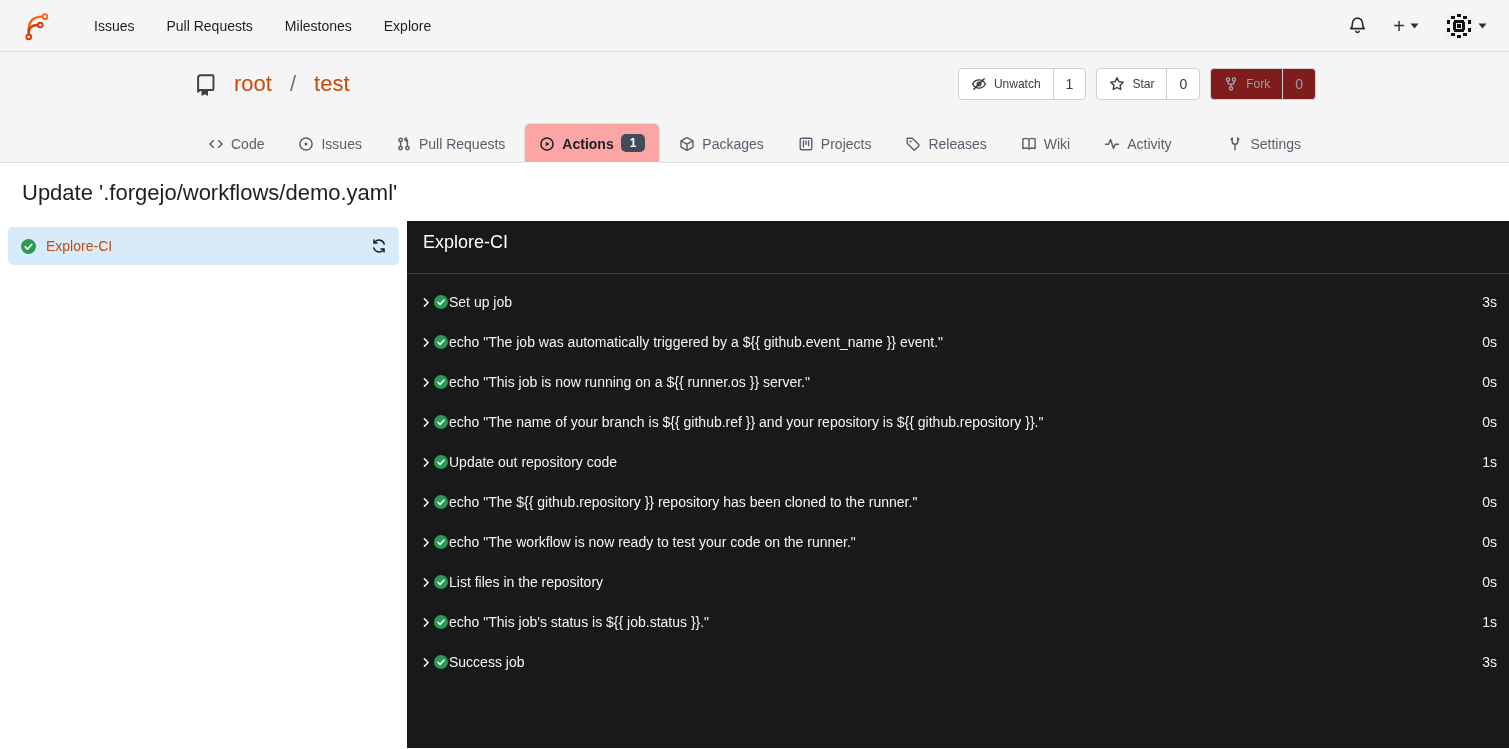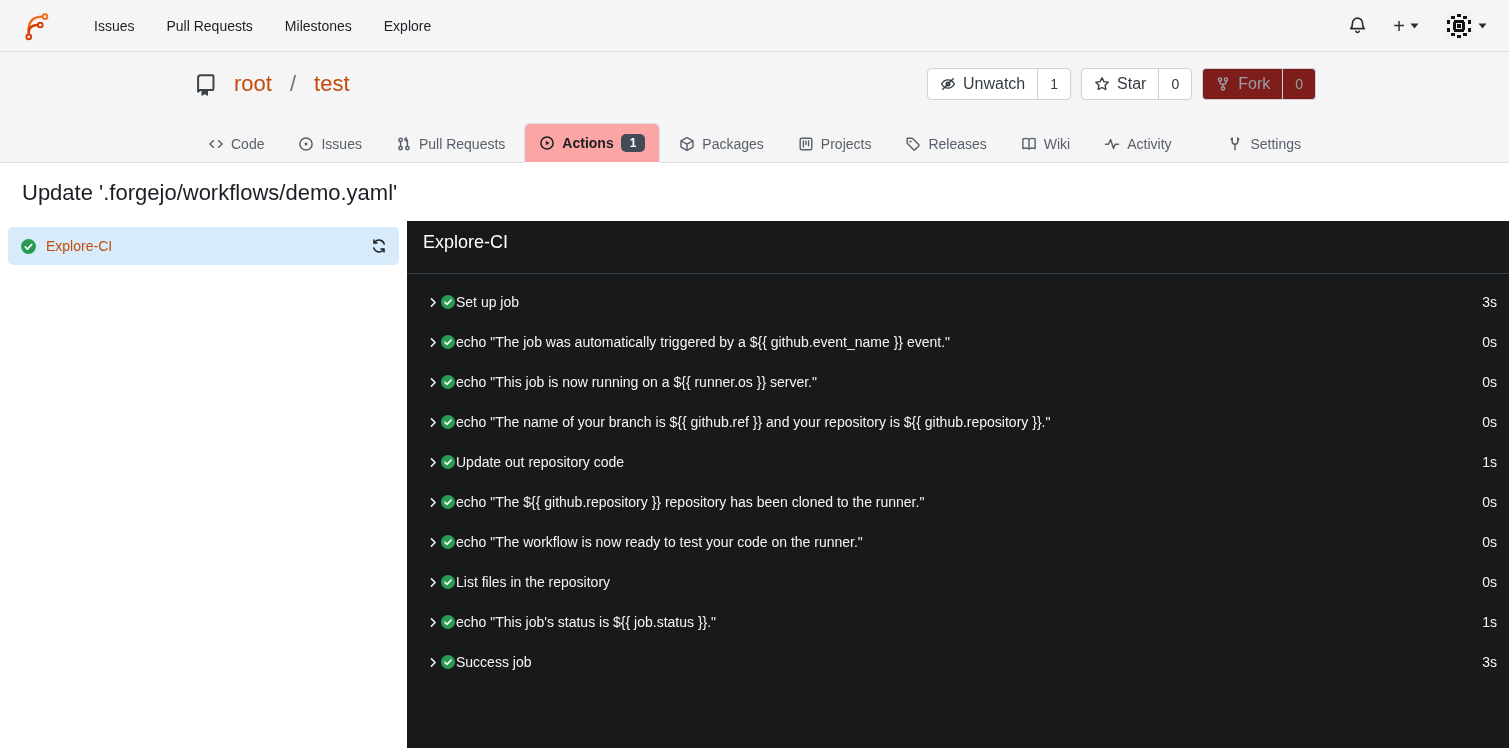--- a/index.html
+++ b/index.html
@@ -43,29 +43,29 @@
     height:111px;display:flex;flex-direction:column;justify-content:space-between;
   }
   .container{width:1127px;margin:0 auto;padding:0 2px}
   .repo-title-row{display:flex;align-items:center;padding-top:16px}
   .repo-name{display:flex;align-items:center;gap:16px;font-size:22px}
   .repo-name .icon{color:#3a4046}
   .repo-link{color:var(--accent);text-decoration:none;cursor:pointer}
   .repo-sep{color:#6a737d;margin:0 2px;font-weight:300}
   .repo-buttons{margin-left:auto;display:flex;gap:10px}
   .btn-group{display:flex;align-items:stretch;height:32px;border:1px solid var(--btn-border);border-radius:4px;background:#fff;overflow:hidden}
-  .btn-main{display:flex;align-items:center;gap:7px;padding:0 12px;color:#353b41;cursor:pointer;font-size:16px}
+  .btn-main{display:flex;align-items:center;gap:7px;padding:0 12px;color:#353b41;cursor:pointer;font-size:12px}
   .btn-count{display:flex;align-items:center;padding:0 12px;border-left:1px solid var(--btn-border);color:#353b41;cursor:pointer;font-size:14px}
   .btn-group.disabled{background:#7f1d1d}
   .btn-group.disabled .btn-main,.btn-group.disabled .btn-count{color:#979ea6;cursor:default}
 
   
   .tabs{display:flex;align-items:flex-end;gap:4px;position:relative;top:1px}
   .tab{
-    display:flex;align-items:center;gap:7px;padding:10px 14px;color:var(--text-mid);
+    display:flex;align-items:flex-end;gap:7px;padding:10px 14px;color:var(--text-mid);
     cursor:pointer;border:1px solid transparent;border-radius:6px 6px 0 0;font-size:14px;
   }
   .tab .icon{color:var(--text-mid)}
   .tab.active{
     background:#fca5a5;border-color:var(--chrome-border);border-bottom-color:#fff;
     color:#1b1f24;font-weight:700;
   }
   .tab.active .icon{color:#1b1f24}
   .tab-badge{
     background:var(--badge-bg);color:#fff;font-size:12px;font-weight:600;
@@ -82,21 +82,21 @@
     background:var(--sidebar-selected);border-radius:5px;cursor:pointer;
   }
   .job-item .job-name{color:var(--accent);font-size:14px}
   .job-refresh{margin-left:auto;color:#1c2024;cursor:pointer}
 
   .run-panel{flex:1;background:var(--panel-bg);color:#eceef0;display:flex;flex-direction:column;overflow:hidden}
   .panel-header{padding:11px 16px 13px;border-bottom:1px solid var(--panel-border)}
   .panel-job-name{font-size:18px;font-weight:500;color:#fff;margin:0 0 7px}
   .panel-status{font-size:13px;color:#ced2d6}
   .steps{padding:8px 0 0}
-  .step-row{display:flex;align-items:center;height:40px;padding:0 12px 0 20px;gap:0;cursor:pointer}
+  .step-row{display:flex;align-items:center;height:40px;padding:0 12px 0 13px;gap:0;cursor:pointer}
   .step-row .chev{color:#eceef0}
   .step-name{font-size:14px;color:#f4f5f6;white-space:nowrap;overflow:hidden;text-overflow:ellipsis}
   .step-dur{margin-left:auto;font-size:14px;color:#f4f5f6;padding-left:16px}
 </style>
 </head>
 <body>
 
 <div class="navbar">
   <span class="icon">
     <svg width="30" height="30" viewBox="0 0 32 32" fill="none">

